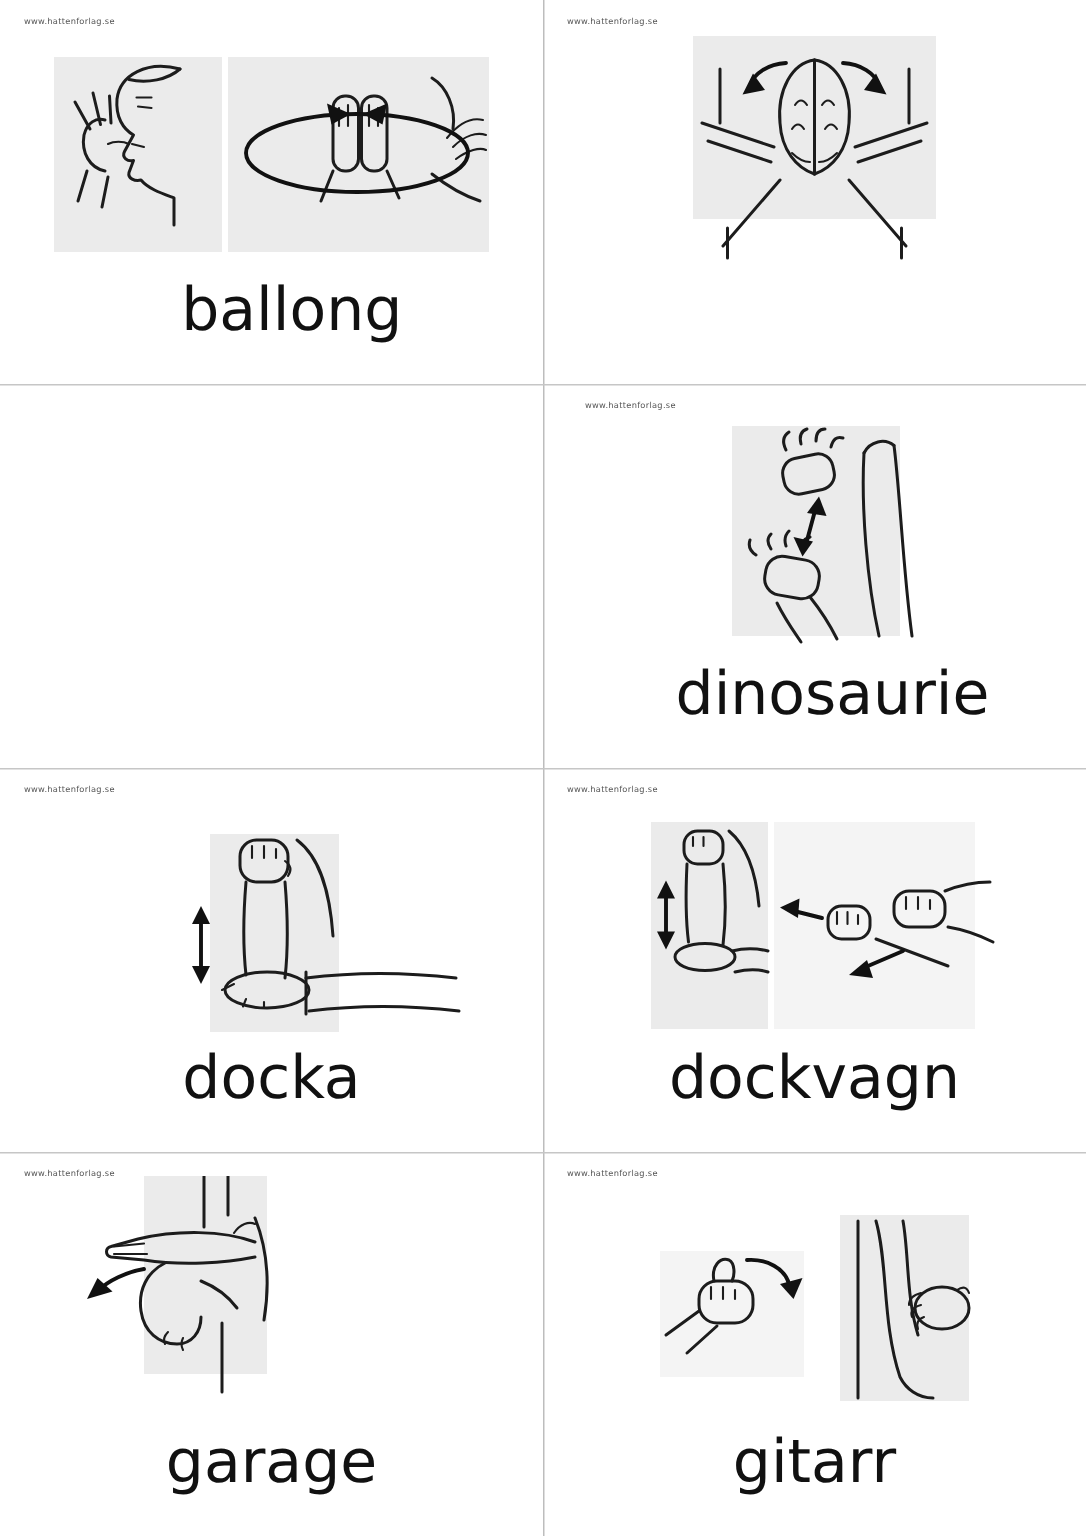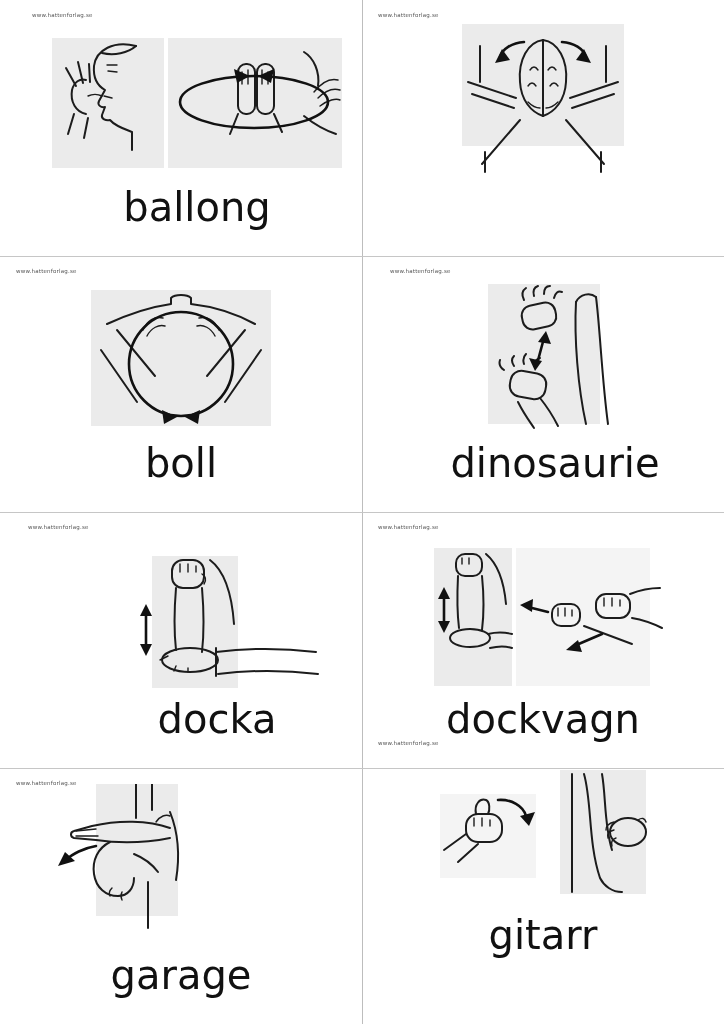--- a/index.html
+++ b/index.html
@@ -5,24 +5,24 @@
   html,body{margin:0;padding:0;}
   body{
     width:724px;height:1024px;background:#ffffff;position:relative;overflow:hidden;
     font-family:"DejaVu Sans",sans-serif;
   }
   .sheet{position:absolute;left:0;top:0;width:724px;height:1024px;}
   .divider-v{position:absolute;left:362px;top:0;width:1px;height:1024px;background:#bdbdbd;}
   .divider-h{position:absolute;left:0;width:724px;height:1px;background:#c6c6c6;}
   .dh1{top:256px;} .dh2{top:512px;} .dh3{top:768px;}
   .cell{position:absolute;width:362px;height:256px;}
-  .c0{left:16px;top:0;} .c1{left:362px;top:0;}
+  .c0{left:0;top:0;padding-left:27px;} .c1{left:362px;top:0;}
   .c2{left:0;top:256px;} .c3{left:362px;top:256px;margin-left:12px;}
-  .c4{left:12px;top:512px;padding-left:48px;} .c5{left:362px;top:512px;}
-  .c6{left:0;top:768px;} .c7{left:362px;top:728px;}
+  .c4{left:0;top:512px;} .c5{left:362px;top:512px;}
+  .c6{left:0;top:768px;} .c7{left:362px;top:768px;}
   .watermark{
     position:absolute;left:16px;top:12px;font-size:5.5px;line-height:6px;
     color:#555;letter-spacing:.2px;font-family:"DejaVu Sans",sans-serif;
   }
   .word{
     position:absolute;left:0;right:0;top:184px;text-align:center;
     font-size:40px;line-height:46px;color:#111;font-weight:400;
     font-family:"DejaVu Sans",sans-serif;
   }
   .fig{position:absolute;}
@@ -108,39 +108,20 @@
       </g>
       <g>
         <path class="ar" d="M66,18 A27,19 0 0,0 42,33"></path>
         <polygon class="h" points="37,39 44,25 52,36"></polygon>
         <path class="ar" d="M104,18 A27,19 0 0,1 128,33"></path>
         <polygon class="h" points="133,39 126,25 118,36"></polygon>
       </g>
     </svg>
   </div>
 
-  <div class="cell c2">
-    <div class="watermark">www.hattenforlag.se</div>
-    <svg class="fig f-boll" width="180" height="140" viewBox="0 0 180 140">
-      <rect class="p" x="0" y="0" width="180" height="136"></rect>
-      <g>
-        <path class="a" d="M16,34 C42,22 66,16 80,14 L80,8 C84,4 96,4 100,8 L100,14 C118,16 142,22 164,34"></path>
-        <path class="a" d="M26,40 L64,86 M154,40 L116,86"></path>
-        <path class="a" d="M10,60 L46,112 M170,60 L134,112"></path>
-        <path class="a1" d="M52,40 C56,30 64,26 72,28 M56,46 C60,38 68,34 74,36"></path>
-        <path class="a1" d="M128,40 C124,30 116,26 108,28 M124,46 C120,38 112,34 106,36"></path>
-      </g>
-      <g>
-        <circle class="ar" cx="90" cy="74" r="52"></circle>
-        <polygon class="h" points="86,127 71,120 73,134"></polygon>
-        <polygon class="h" points="94,127 109,120 107,134"></polygon>
-      </g>
-    </svg>
-    <div class="word">boll</div>
-  </div>
 
   <div class="cell c3">
     <div class="watermark">www.hattenforlag.se</div>
     <svg class="fig f-dinosaurie" width="130" height="146" viewBox="0 0 130 146">
       <rect class="p" x="0" y="0" width="112" height="140"></rect>
       <g>
         <path class="a" d="M88,18 C92,10 102,8 108,13"></path>
         <path class="a" d="M88,18 C86,54 90,104 98,140"></path>
         <path class="a" d="M108,13 C112,44 114,96 120,140"></path>
       </g>

